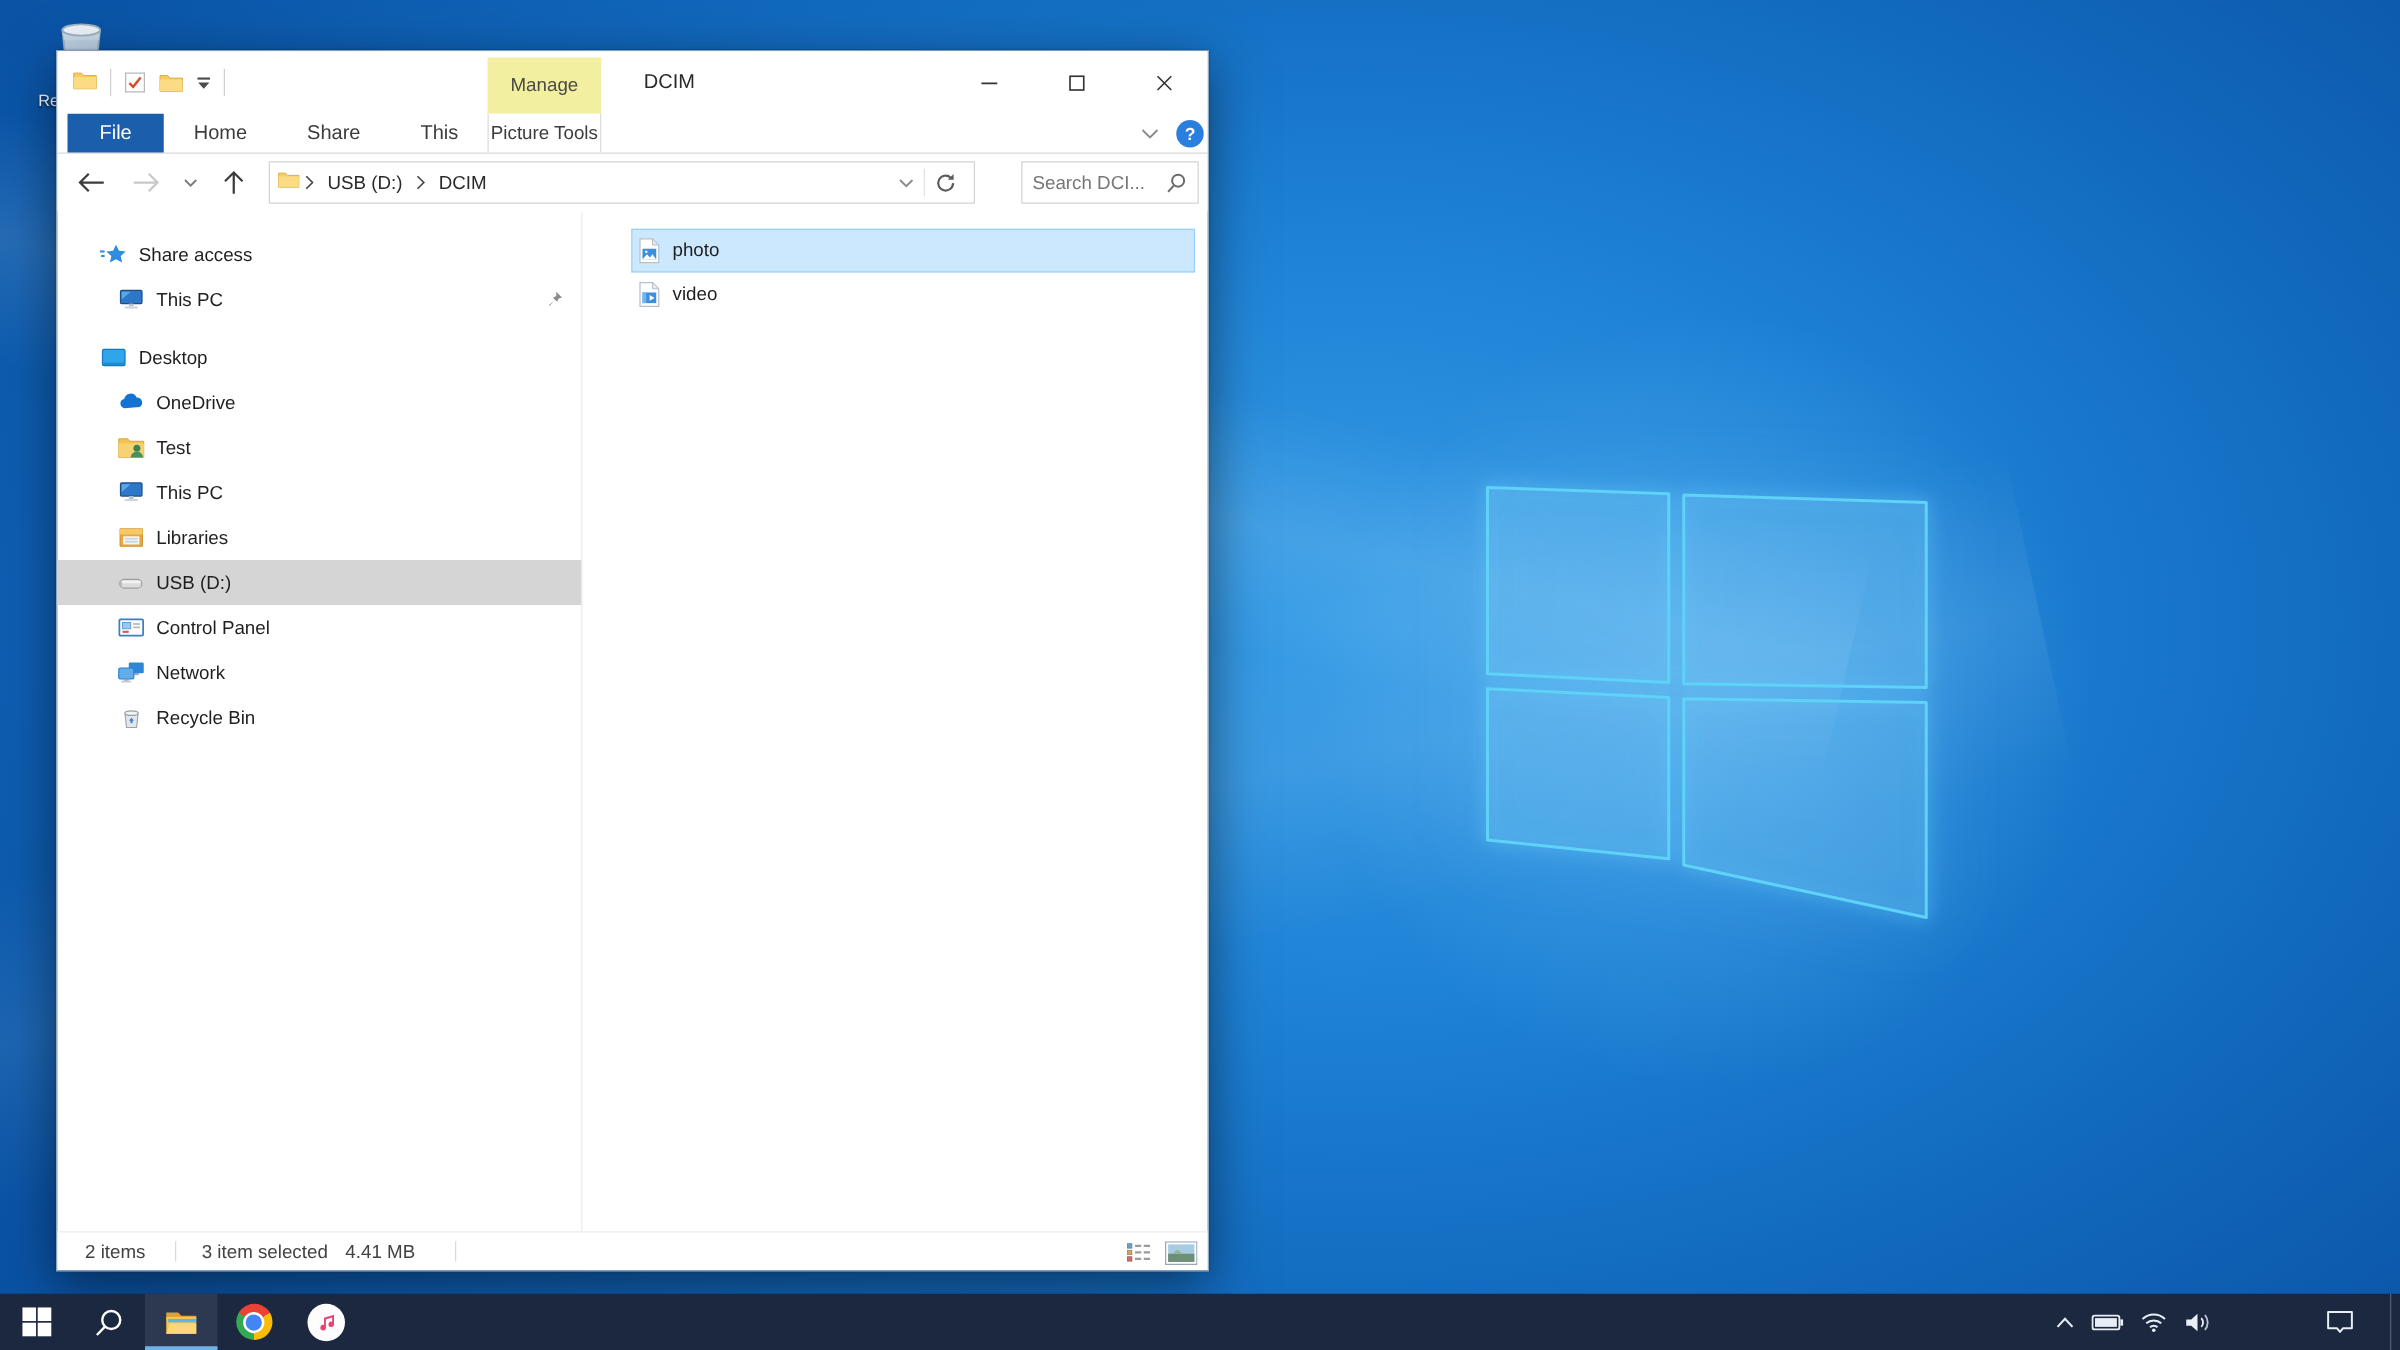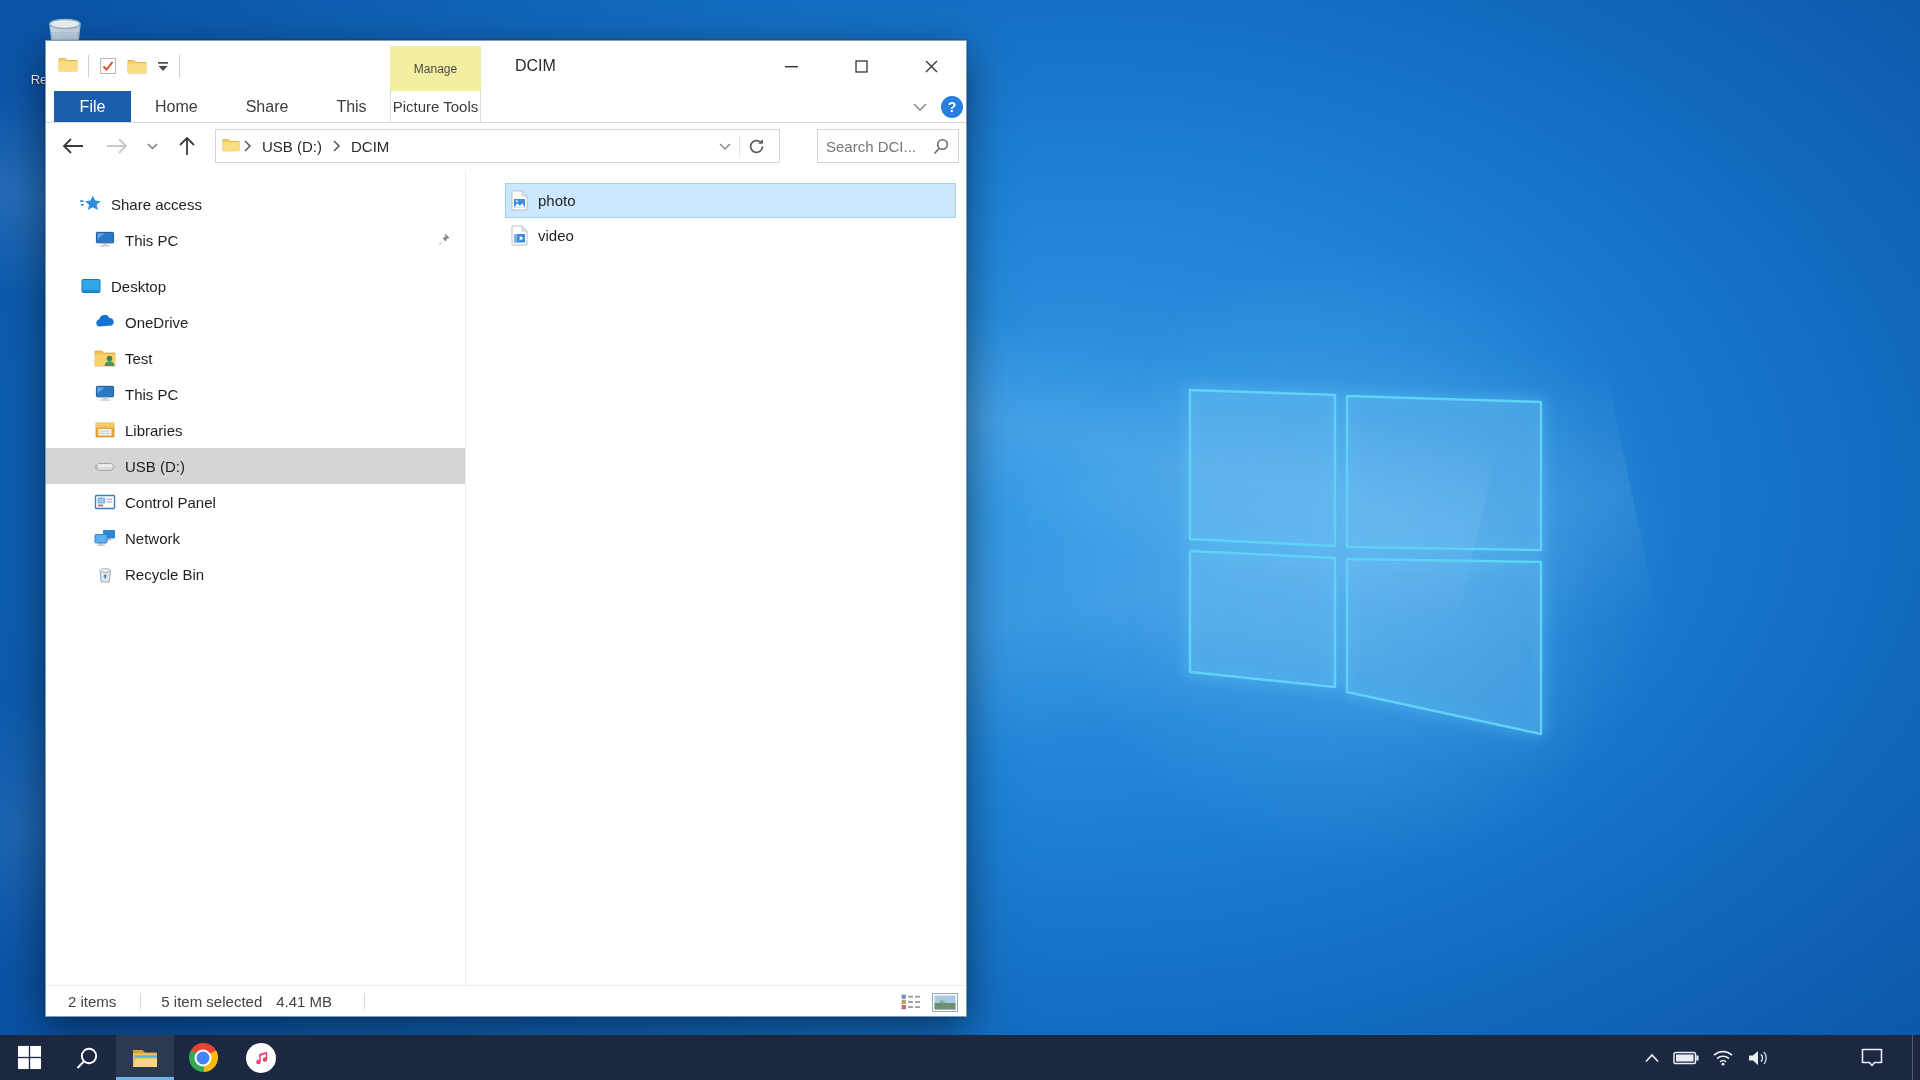--- a/index.html
+++ b/index.html
@@ -23,21 +23,21 @@
   .desk-icon .lbl { margin-top:2px; color:#fff; font-size:13px; text-shadow:0 1px 2px rgba(0,0,0,.65); }
 
   
   .window { position:absolute; left:45px; top:40px; width:922px; height:977px; background:#fff;
     border:1px solid #7f9db9; box-shadow:0 12px 40px rgba(0,0,0,.5), 0 0 2px rgba(0,0,0,.3); z-index:5; }
 
   .titlebar { position:relative; height:50px; background:#fff; }
   .qat { position:absolute; left:12px; top:0; height:50px; display:flex; align-items:center; gap:10px; }
   .vsep { width:1px; height:22px; background:#cfcfcf; }
   .manage-tab { position:absolute; left:344px; top:5px; width:91px; height:45px; background:#f2efa0;
-    color:#4b4b45; font-size:12px; display:flex; align-items:center; justify-content:center; }
+    color:#4b4b45; font-size:15px; display:flex; align-items:center; justify-content:center; }
   .win-title { position:absolute; left:469px; top:0; height:50px; line-height:50px; font-size:16px; color:#2a2a2a; }
   .win-controls { position:absolute; right:0; top:0; display:flex; }
   .wc-btn { width:70px; height:50px; display:flex; align-items:center; justify-content:center; background:transparent; border:none; }
 
   .tabrow { position:relative; height:32px; background:#fff; border-bottom:1px solid #d9d9d9; display:flex; align-items:stretch; }
   .tab { display:flex; align-items:center; padding:0 24px; font-size:16px; color:#3c3c3c; }
   .tab-file { margin-left:8px; width:77px; padding:0; justify-content:center; background:#1b5eab; color:#fff; }
   .tab-picture { position:absolute; left:344px; top:0; width:91px; height:31px; border-left:1px solid #dcdcdc; border-right:1px solid #dcdcdc;
     display:flex; align-items:center; justify-content:center; font-size:15px; color:#3c3c3c; padding:0; }
   .ribbon-expand { position:absolute; left:862px; top:0; width:24px; height:31px; display:flex; align-items:center; justify-content:center; border:none; background:none; }
@@ -417,21 +417,21 @@
             </svg>
         </span>
         <span>video</span>
       </div>
     </div>
   </div>
 
   <div class="statusbar">
     <span class="st-count">2 items</span>
     <span class="st-sep"></span>
-    <span class="st-sel">5 item selected</span>
+    <span class="st-sel">3 item selected</span>
     <span class="st-size">4.41 MB</span>
     <span class="st-sep"></span>
     <div class="status-views">
       <button class="sv-btn">
         <svg width="20" height="16" viewBox="0 0 20 16">
           <rect x="1" y="1" width="3.5" height="3.5" fill="#6f9fc8" stroke="#4a7fae" stroke-width=".6"></rect>
             <rect x="7" y="1.8" width="5" height="1.8" fill="#9b9b9b"></rect>
             <rect x="14" y="1.8" width="5" height="1.8" fill="#9b9b9b"></rect>
           <rect x="1" y="6.2" width="3.5" height="3.5" fill="#c8a26f" stroke="#a87f4a" stroke-width=".6"></rect>
             <rect x="7" y="7" width="5" height="1.8" fill="#9b9b9b"></rect>

